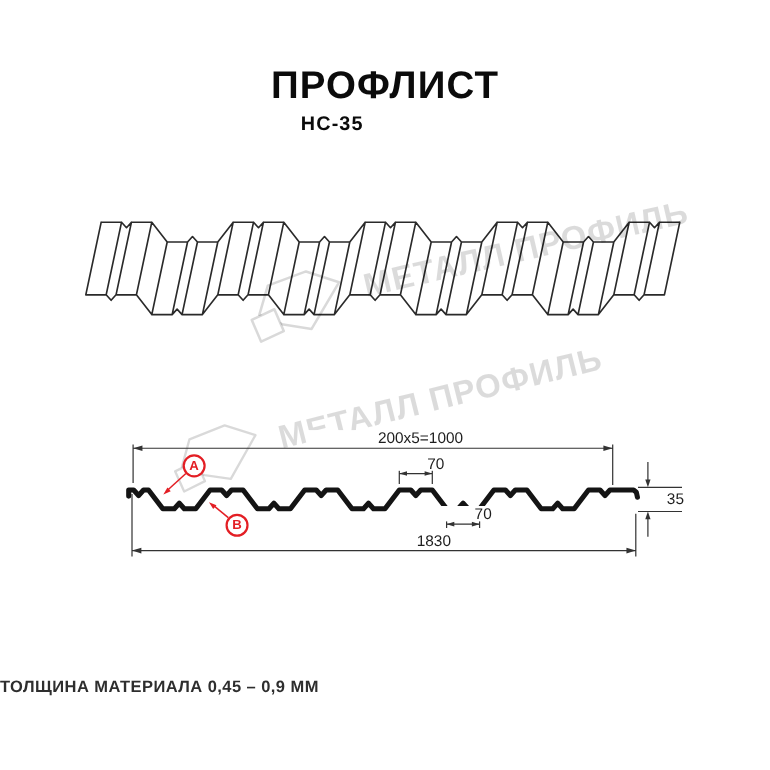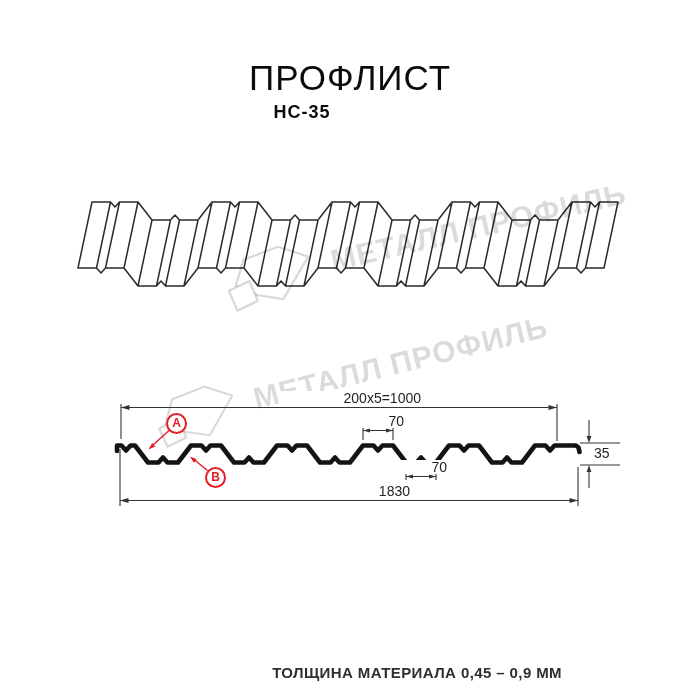--- a/index.html
+++ b/index.html
@@ -1,24 +1,24 @@
 <!DOCTYPE html>
 <html><head>
 <meta charset="utf-8">
 <style>
   html,body{margin:0;padding:0;background:#fff;}
   .page{position:relative;width:700px;height:700px;background:#fff;overflow:hidden;
         font-family:"Liberation Sans",sans-serif;color:#111;}
   .abs{position:absolute;}
   .page-title{left:0;top:58px;width:700px;text-align:center;
-    font-size:35px;font-weight:normal;letter-spacing:1px;color:#0b0b0b;}
+    font-size:35px;font-weight:bold;letter-spacing:1px;color:#0b0b0b;}
   .page-subtitle{left:0;top:102px;width:604px;text-align:center;
     font-size:18px;font-weight:bold;letter-spacing:1px;color:#0b0b0b;}
-  .footer-note{left:0;top:616px;width:562px;text-align:right;
-    font-size:15px;font-weight:bold;letter-spacing:.4px;color:#2e2e2e;margin-top:48px;}
+  .footer-note{left:0;top:616px;width:562px;text-align:left;
+    font-size:15px;font-weight:bold;letter-spacing:.4px;color:#2e2e2e;}
   svg{position:absolute;overflow:visible;}
   .dim-label{position:absolute;font-size:14px;color:#1e1e1e;text-align:right;
     background:#fff;padding:0 1px;line-height:14px;}
   .dim-label.small{font-size:14px;}
   .ref-badge{position:absolute;width:17px;height:17px;border:2px solid #e31e24;
     border-radius:50%;background:#fff;color:#e31e24;font-size:12px;font-weight:bold;
     text-align:center;line-height:17px;}
   .watermark{position:absolute;display:flex;align-items:center;gap:10px;
     color:rgba(0,0,0,0.15);pointer-events:none;}
   .watermark .wm-text{font-size:30px;font-weight:bold;letter-spacing:1px;
@@ -94,20 +94,20 @@
       <line x1="169" y1="430.5" x2="152.5" y2="445.5"></line>
       <polygon points="148.5,449.5 155.2,446.5 152.2,443.1" stroke="none"></polygon>
       <line x1="207.5" y1="470.5" x2="194" y2="459.5"></line>
       <polygon points="190,456.5 193.8,462.8 196.8,459.3" stroke="none"></polygon>
     </g>
   </svg>
 
   <div class="dim-label abs" style="left:280px;top:391px;width:140px">200x5=1000</div>
   <div class="dim-label small abs" style="left:353px;top:414px;width:50px">70</div>
   <div class="dim-label small abs" style="left:396px;top:460px;width:50px">70</div>
-  <div class="dim-label abs" style="left:593px;top:446px;width:40px;text-align:left">35</div>
+  <div class="dim-label abs" style="left:593px;top:446px;width:40px;text-align:center">35</div>
   <div class="dim-label abs" style="left:289px;top:484px;width:120px">1830</div>
 
   <div class="ref-badge abs" style="left:166px;top:413px">A</div>
   <div class="ref-badge abs" style="left:205px;top:467px">B</div>
 
   <div class="abs footer-note">ТОЛЩИНА МАТЕРИАЛА 0,45 – 0,9 ММ</div>
 </div>
 
 </body></html>

